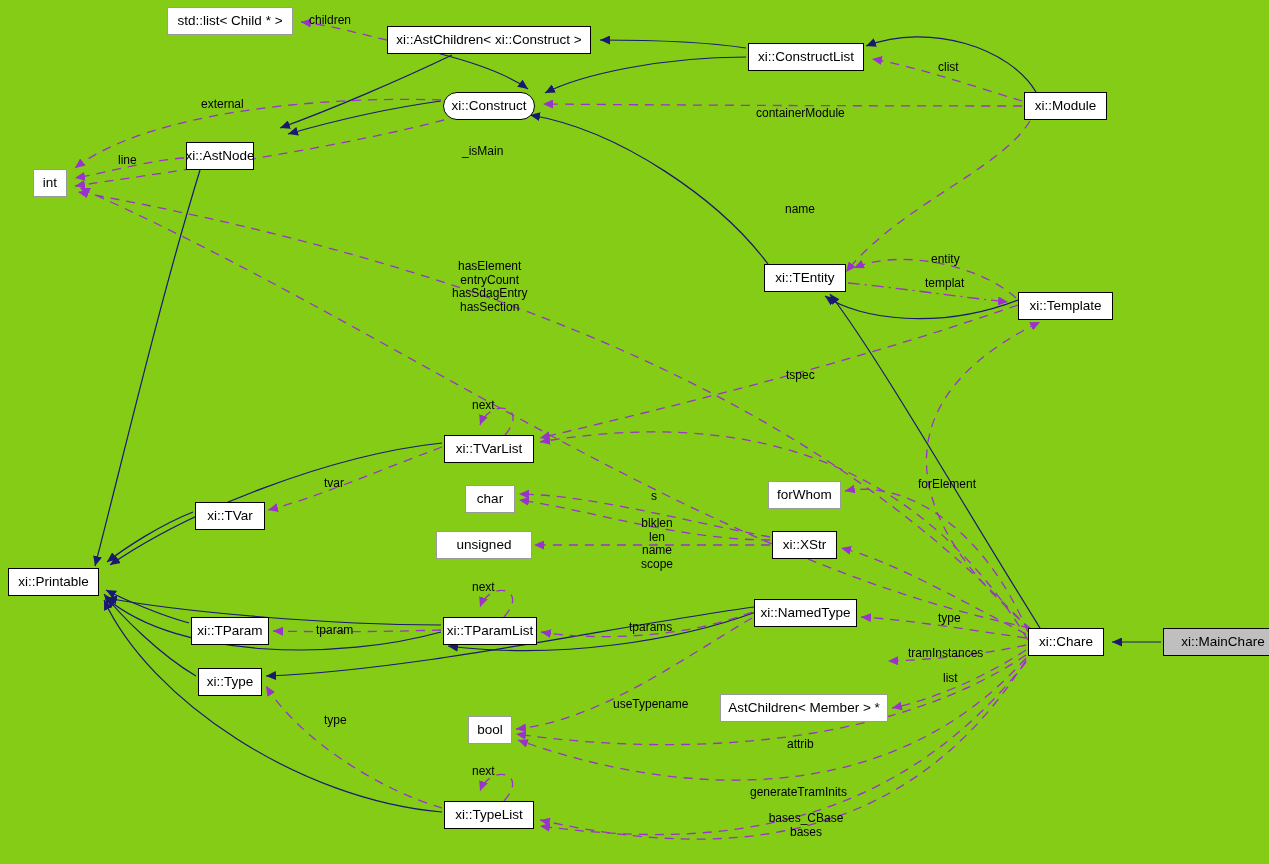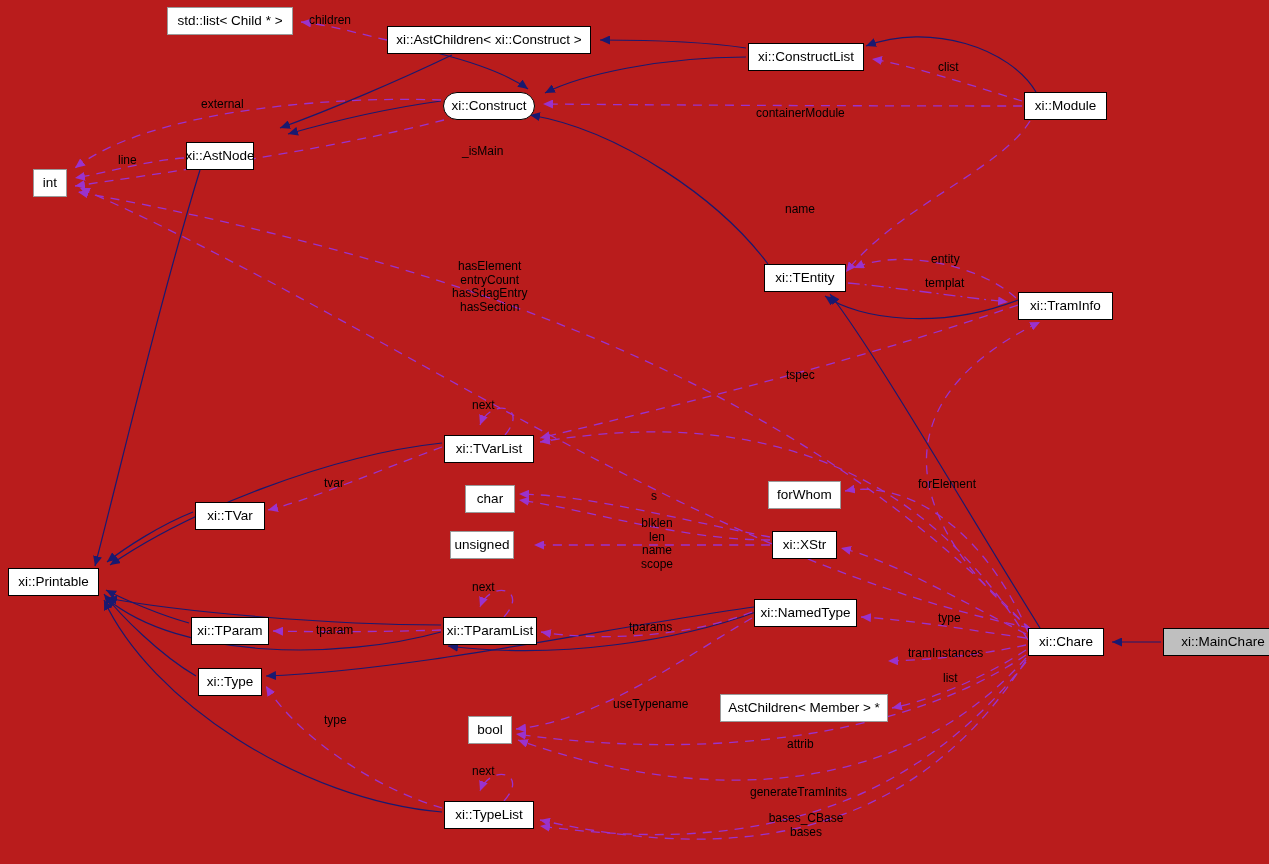--- a/index.html
+++ b/index.html
@@ -7,21 +7,21 @@
     padding: 0;
     background: #ffffff;
   }
   body {
     font-family: "Liberation Sans", sans-serif;
   }
   #diagram {
     position: relative;
     width: 1269px;
     height: 864px;
-    background: #b91c1c;
+    background: #84cc16;
     overflow: hidden;
   }
   #edges {
     position: absolute;
     left: 0;
     top: 0;
     width: 1269px;
     height: 864px;
   }
   .node {
@@ -212,40 +212,40 @@
 
   <div class="node ext" style="left:33px; top:169px; width:34px; height:28px;">
     <span>int</span>
   </div>
 
   <div class="node" style="left:764px; top:264px; width:82px; height:28px;">
     <span>xi::TEntity</span>
   </div>
 
   <div class="node" style="left:1018px; top:292px; width:95px; height:28px;">
-    <span>xi::TramInfo</span>
+    <span>xi::Template</span>
   </div>
 
   <div class="node" style="left:444px; top:435px; width:90px; height:28px;">
     <span>xi::TVarList</span>
   </div>
 
   <div class="node ext" style="left:768px; top:481px; width:73px; height:28px;">
     <span>forWhom</span>
   </div>
 
   <div class="node ext" style="left:465px; top:485px; width:50px; height:28px;">
     <span>char</span>
   </div>
 
   <div class="node" style="left:195px; top:502px; width:70px; height:28px;">
     <span>xi::TVar</span>
   </div>
 
-  <div class="node ext" style="left:450px; top:531px; width:64px; height:28px;">
+  <div class="node ext" style="left:436px; top:531px; width:96px; height:28px;">
     <span>unsigned</span>
   </div>
 
   <div class="node" style="left:772px; top:531px; width:65px; height:28px;">
     <span>xi::XStr</span>
   </div>
 
   <div class="node" style="left:8px; top:568px; width:91px; height:28px;">
     <span>xi::Printable</span>
   </div>

